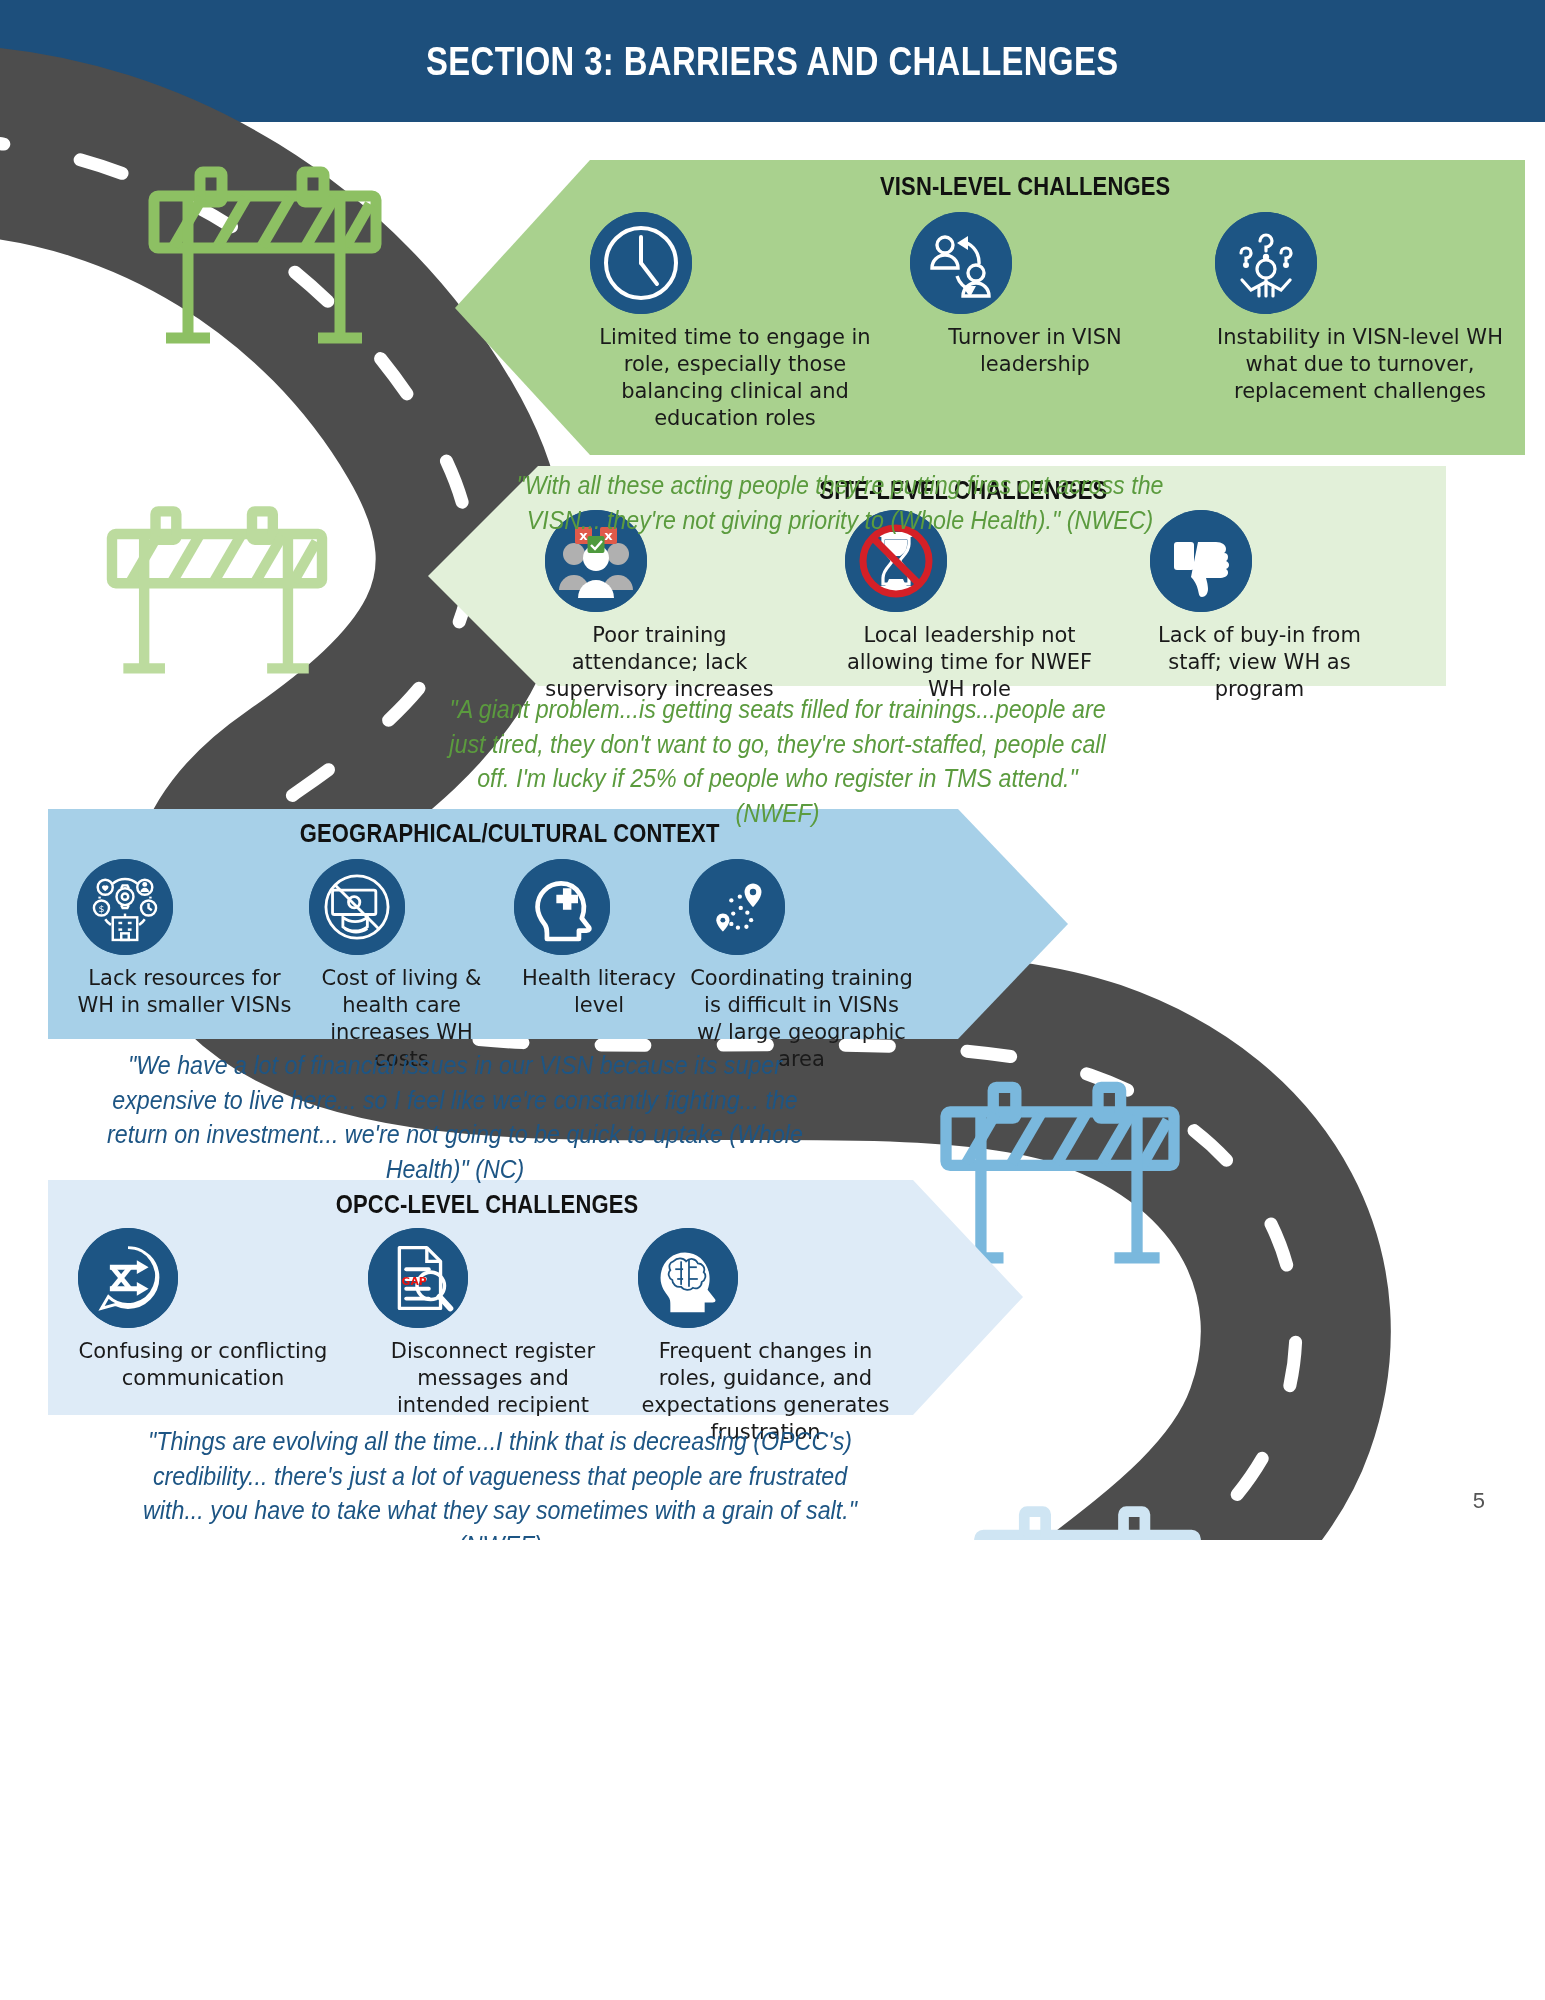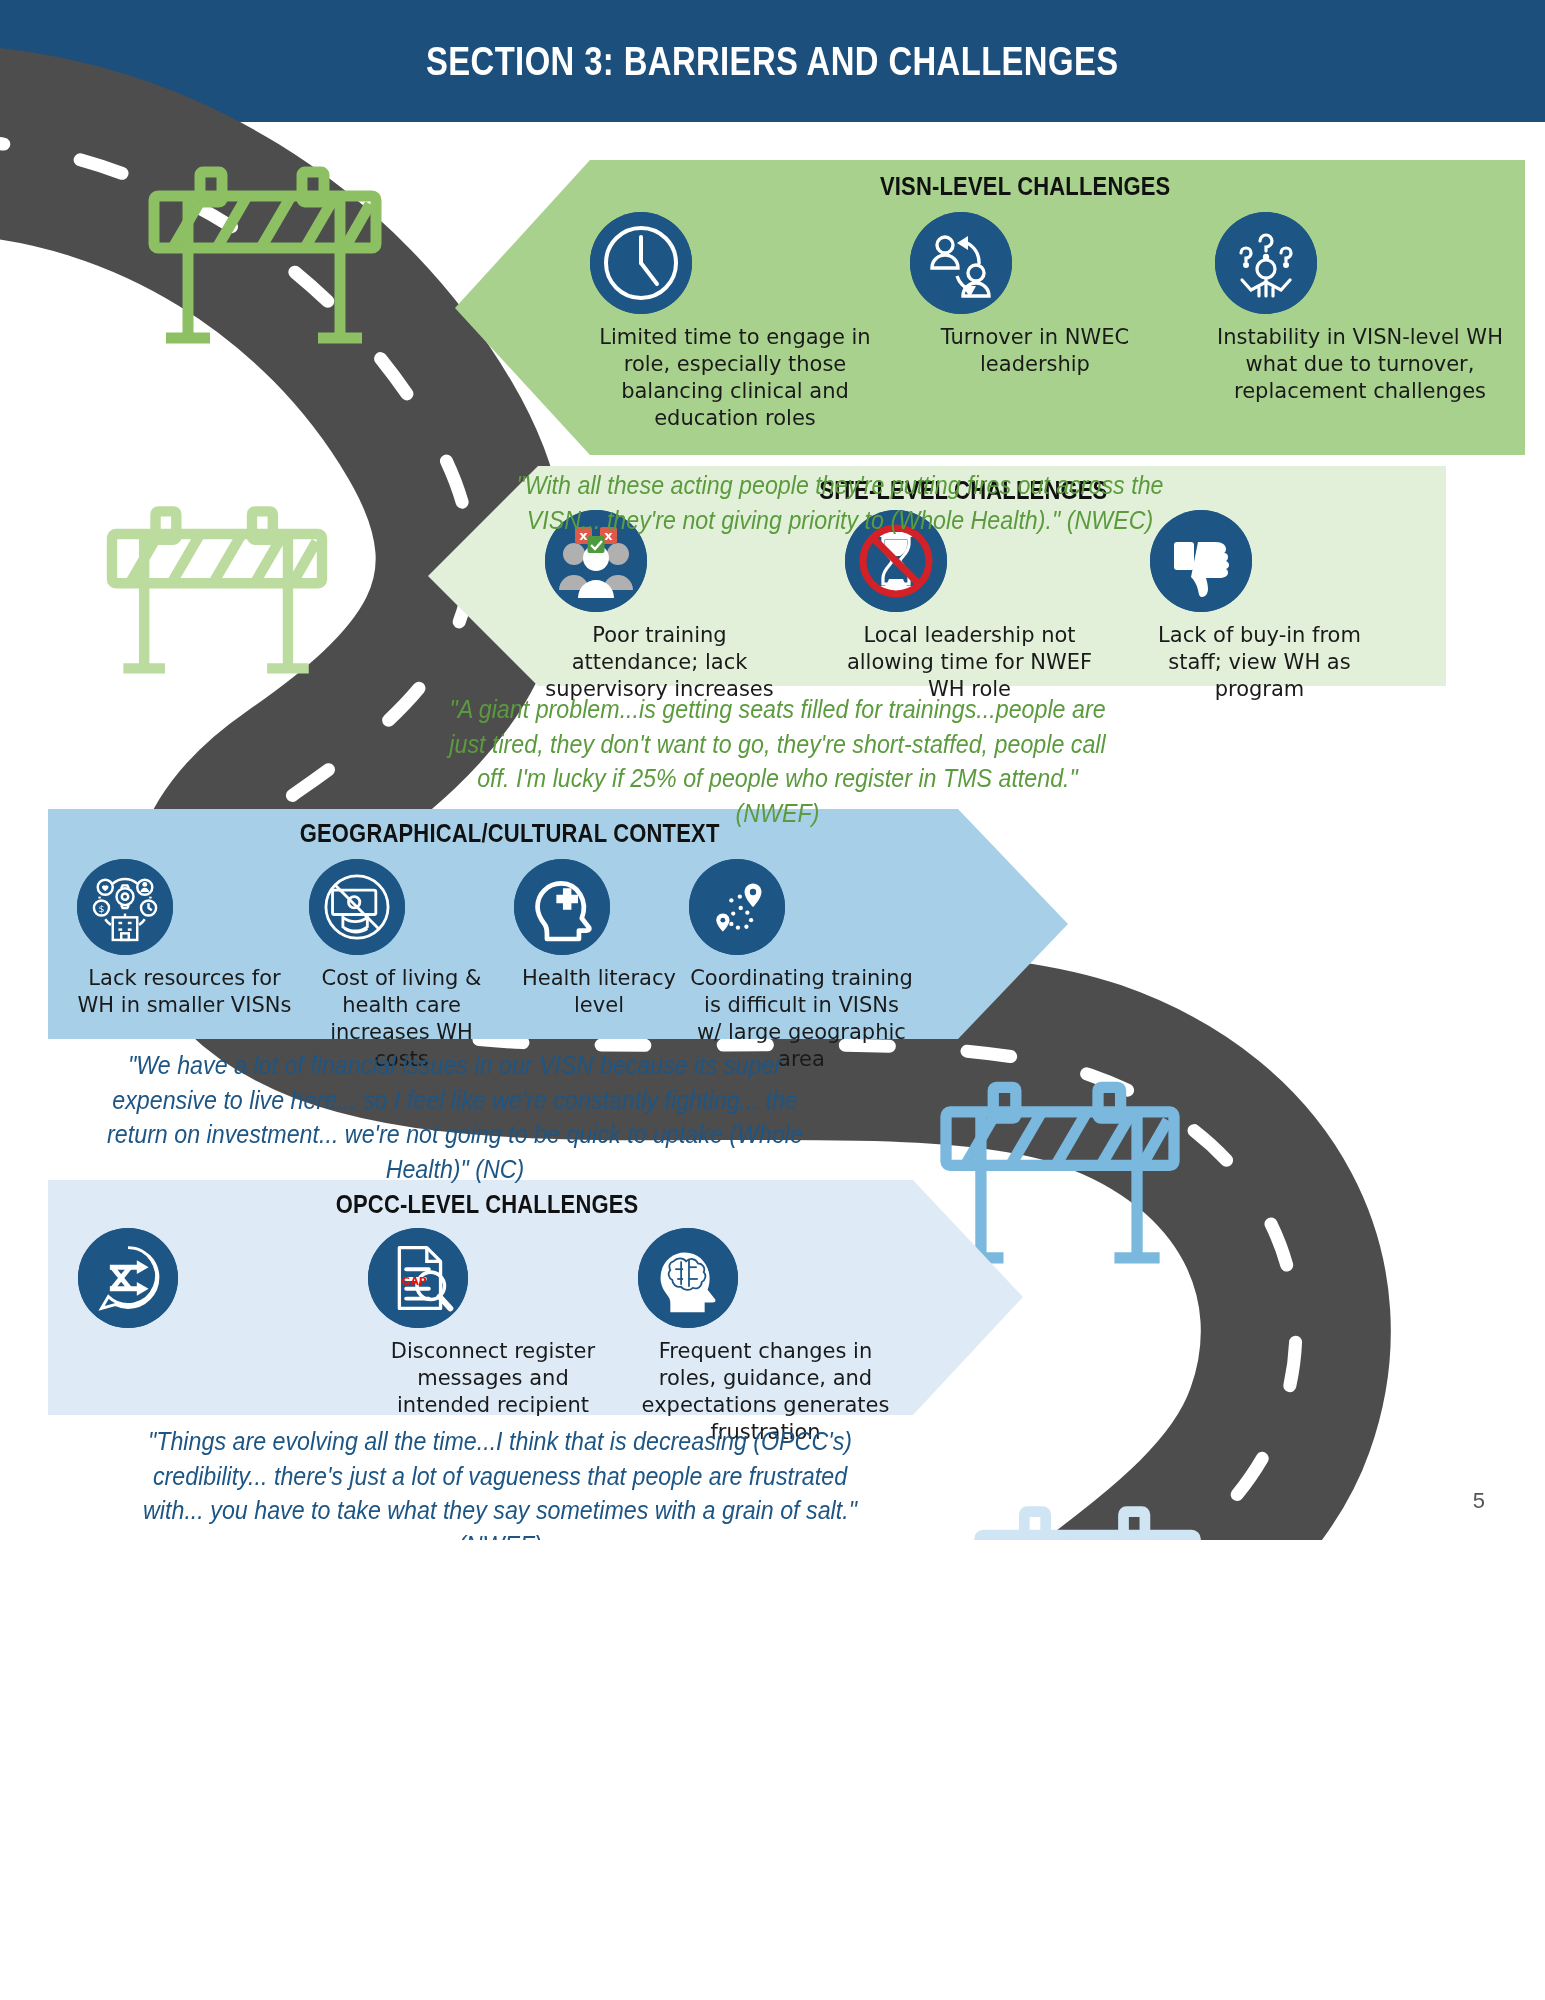--- a/index.html
+++ b/index.html
@@ -228,21 +228,21 @@
               <path d="M22 56 a13 13 0 0 1 26 0 z"></path>
               <circle cx="66" cy="61" r="8"></circle>
               <path d="M53 84 a13 13 0 0 1 26 0 z"></path>
               <path d="M55 30 a22 22 0 0 1 14 22"></path>
               <path d="M47 64 a22 22 0 0 0 14 14"></path>
             </g>
             <polygon points="58,24 58,38 47,31" fill="#fff"></polygon>
             <polygon points="66,74 52,74 60,85" fill="#fff"></polygon>
           </svg>
         </div>
-        <div class="item-label" style="width:250px;">Turnover in NWEC leadership</div>
+        <div class="item-label" style="width:250px;">Turnover in VISN leadership</div>
       </div>
 
       <div class="item" style="width:310px;">
         <div class="item-icon" style="width:102px;height:102px;">
           <svg width="102" height="102" viewBox="0 0 102 102">
             <circle cx="51" cy="51" r="51" fill="#1d5584"></circle>
             <g fill="none" stroke="#fff" stroke-width="3.2" stroke-linecap="round">
               <path d="M45 29 a6 6 0 1 1 6 6 v4"></path>
                 <circle cx="51" cy="45" r="1.6" fill="#fff"></circle>
               <path d="M26 41 a5 5 0 1 1 5 5 v3"></path>
@@ -451,20 +451,21 @@
             <g stroke="#fff" stroke-width="5" fill="none" stroke-linecap="square">
               <path d="M35 40 L62 40"></path>
               <path d="M35 62 L62 62"></path>
             </g>
             <path d="M35 40 L53 62" stroke="#fff" stroke-width="5" fill="none"></path>
             <path d="M35 62 L53 40" stroke="#fff" stroke-width="5" fill="none"></path>
             <polygon points="60,33 72,40 60,47" fill="#fff"></polygon>
             <polygon points="60,55 72,62 60,69" fill="#fff"></polygon>
           </svg>
         </div>
+        <div class="item-label" style="width:250px;">Confusing or conflicting communication</div>
       </div>
 
       <div class="item" style="width:270px;">
         <div class="item-icon" style="width:100px;height:100px; position:relative;">
           <svg width="100" height="100" viewBox="0 0 102 102">
             <circle cx="51" cy="51" r="51" fill="#1d5584"></circle>
             <path d="M32 20 h28 l14 14 v48 h-42 z" fill="none" stroke="#fff" stroke-width="3.4" stroke-linejoin="round"></path>
             <path d="M60 20 v14 h14" fill="none" stroke="#fff" stroke-width="3.4"></path>
             <g stroke="#fff" stroke-width="4" stroke-linecap="round">
               <line x1="39" y1="42" x2="62" y2="42"></line>

